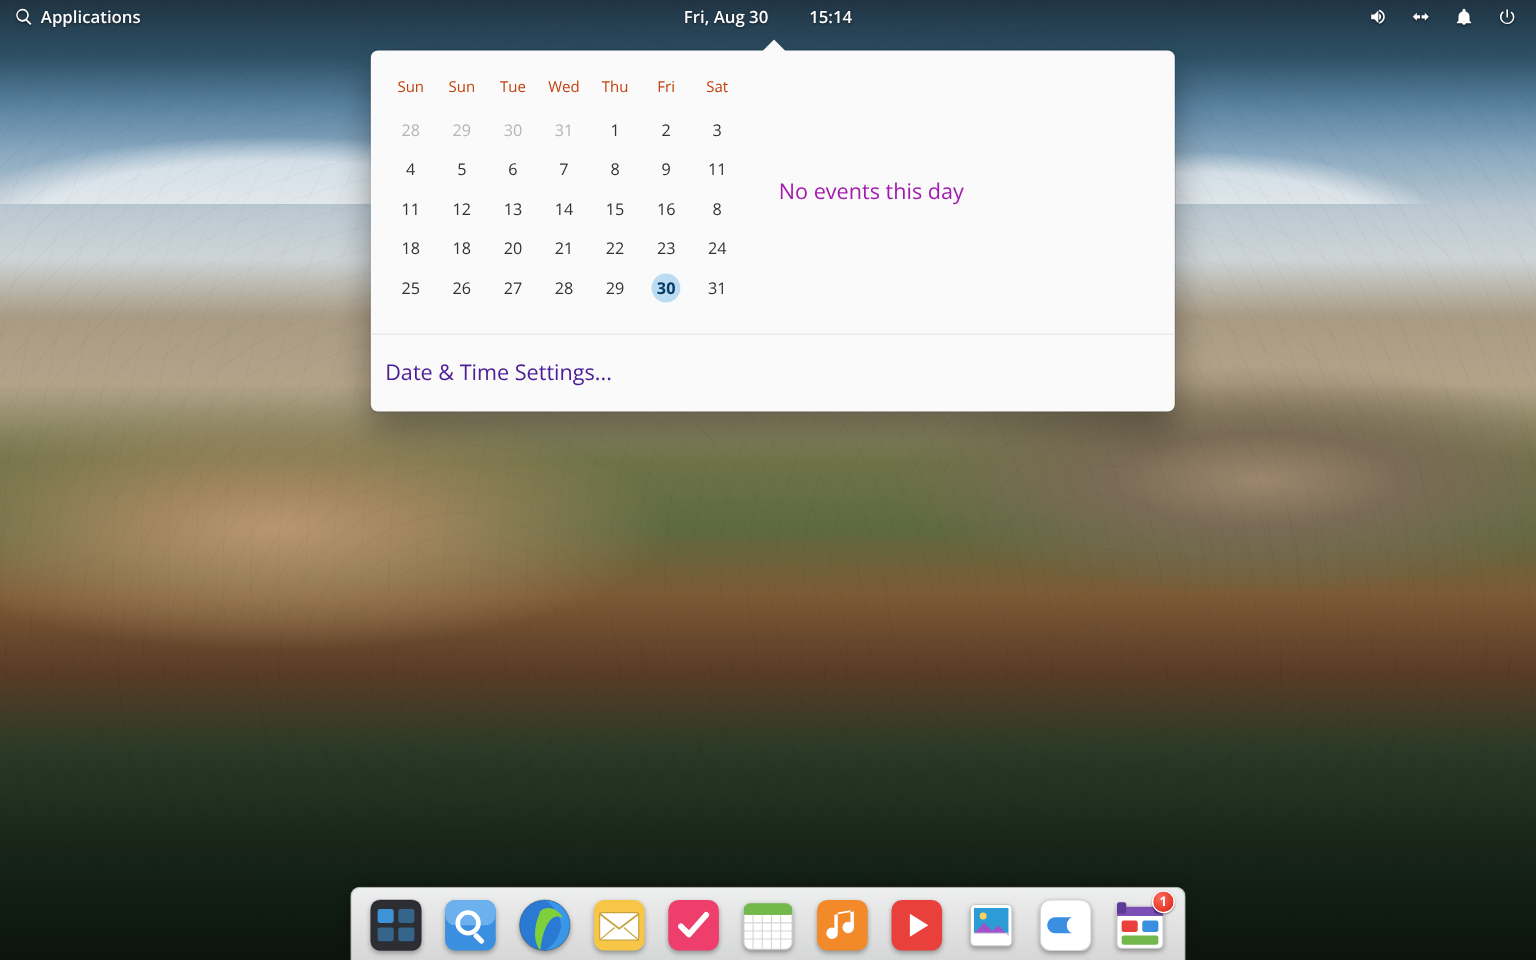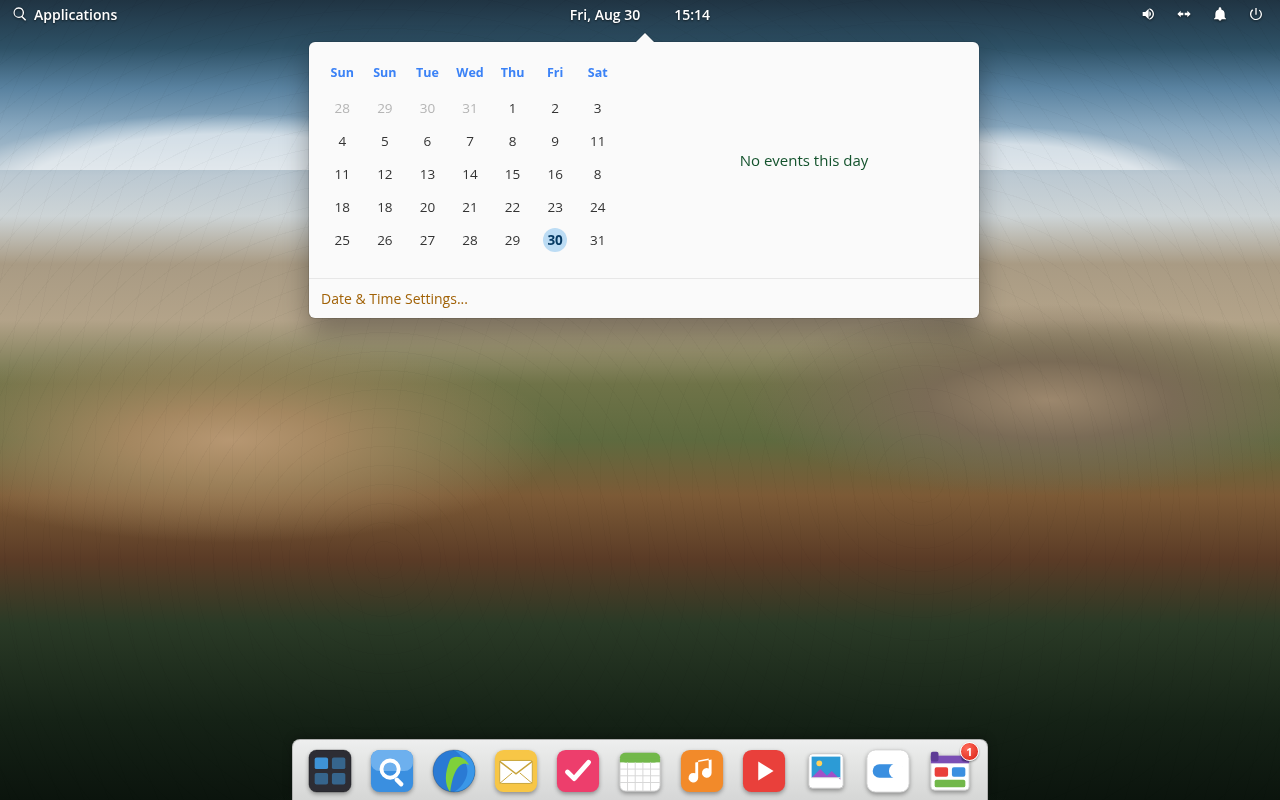--- a/index.html
+++ b/index.html
@@ -76,43 +76,43 @@
   }
   .nav-btn {
     width:25px; height:25px; display:flex; align-items:center; justify-content:center;
     border-right:1px solid #d9d9d9; cursor:pointer;
   }
   .nav-btn:last-child { border-right:none; }
   .nav-btn svg { width:10px; height:10px; fill:#333; }
 
   .grid { display:grid; grid-template-columns:repeat(7,1fr); }
   .grid .hd {
-    font-size:12.5px; font-weight:700; color:#3b82f6;
+    font-size:12.5px; font-weight:400; color:#c2410c;
     text-align:center; padding:4px 0 10px;
   }
   .grid .cell {
     font-size:13.5px; color:#333; text-align:right;
     height:33px; display:flex; align-items:center; justify-content:center;
     cursor:pointer;
   }
   .grid .cell.dim { color:#b5b5b5; }
   .grid .cell span.today {
     background:#bcdcf4; color:#063a63; font-weight:700;
     width:24px; height:24px; border-radius:50%;
     display:inline-flex; align-items:center; justify-content:center;
   }
 
   .events-pane {
-    flex:1; display:flex; align-items:center; justify-content:center;
-    font-size:15px; color:#14532d; padding:20px;
+    flex:1; display:flex; align-items:center; 
+    font-size:18px; color:#a21caf; padding:20px;
   }
 
   .popover-footer {
-    border-top:1px solid #e7e7e7; padding:10px 12px;
-    font-size:14px; color:#a16207; cursor:pointer;
+    border-top:1px solid #e7e7e7; padding:20px 12px;
+    font-size:18px; color:#4c1d95; cursor:pointer;
   }
 
   
   .dock-wrap {
     position:absolute; left:50%; bottom:0; transform:translateX(-50%);
     z-index:20;
   }
   .dock {
     display:flex; align-items:flex-end; gap:16px;
     padding:8px 14px 6px;

